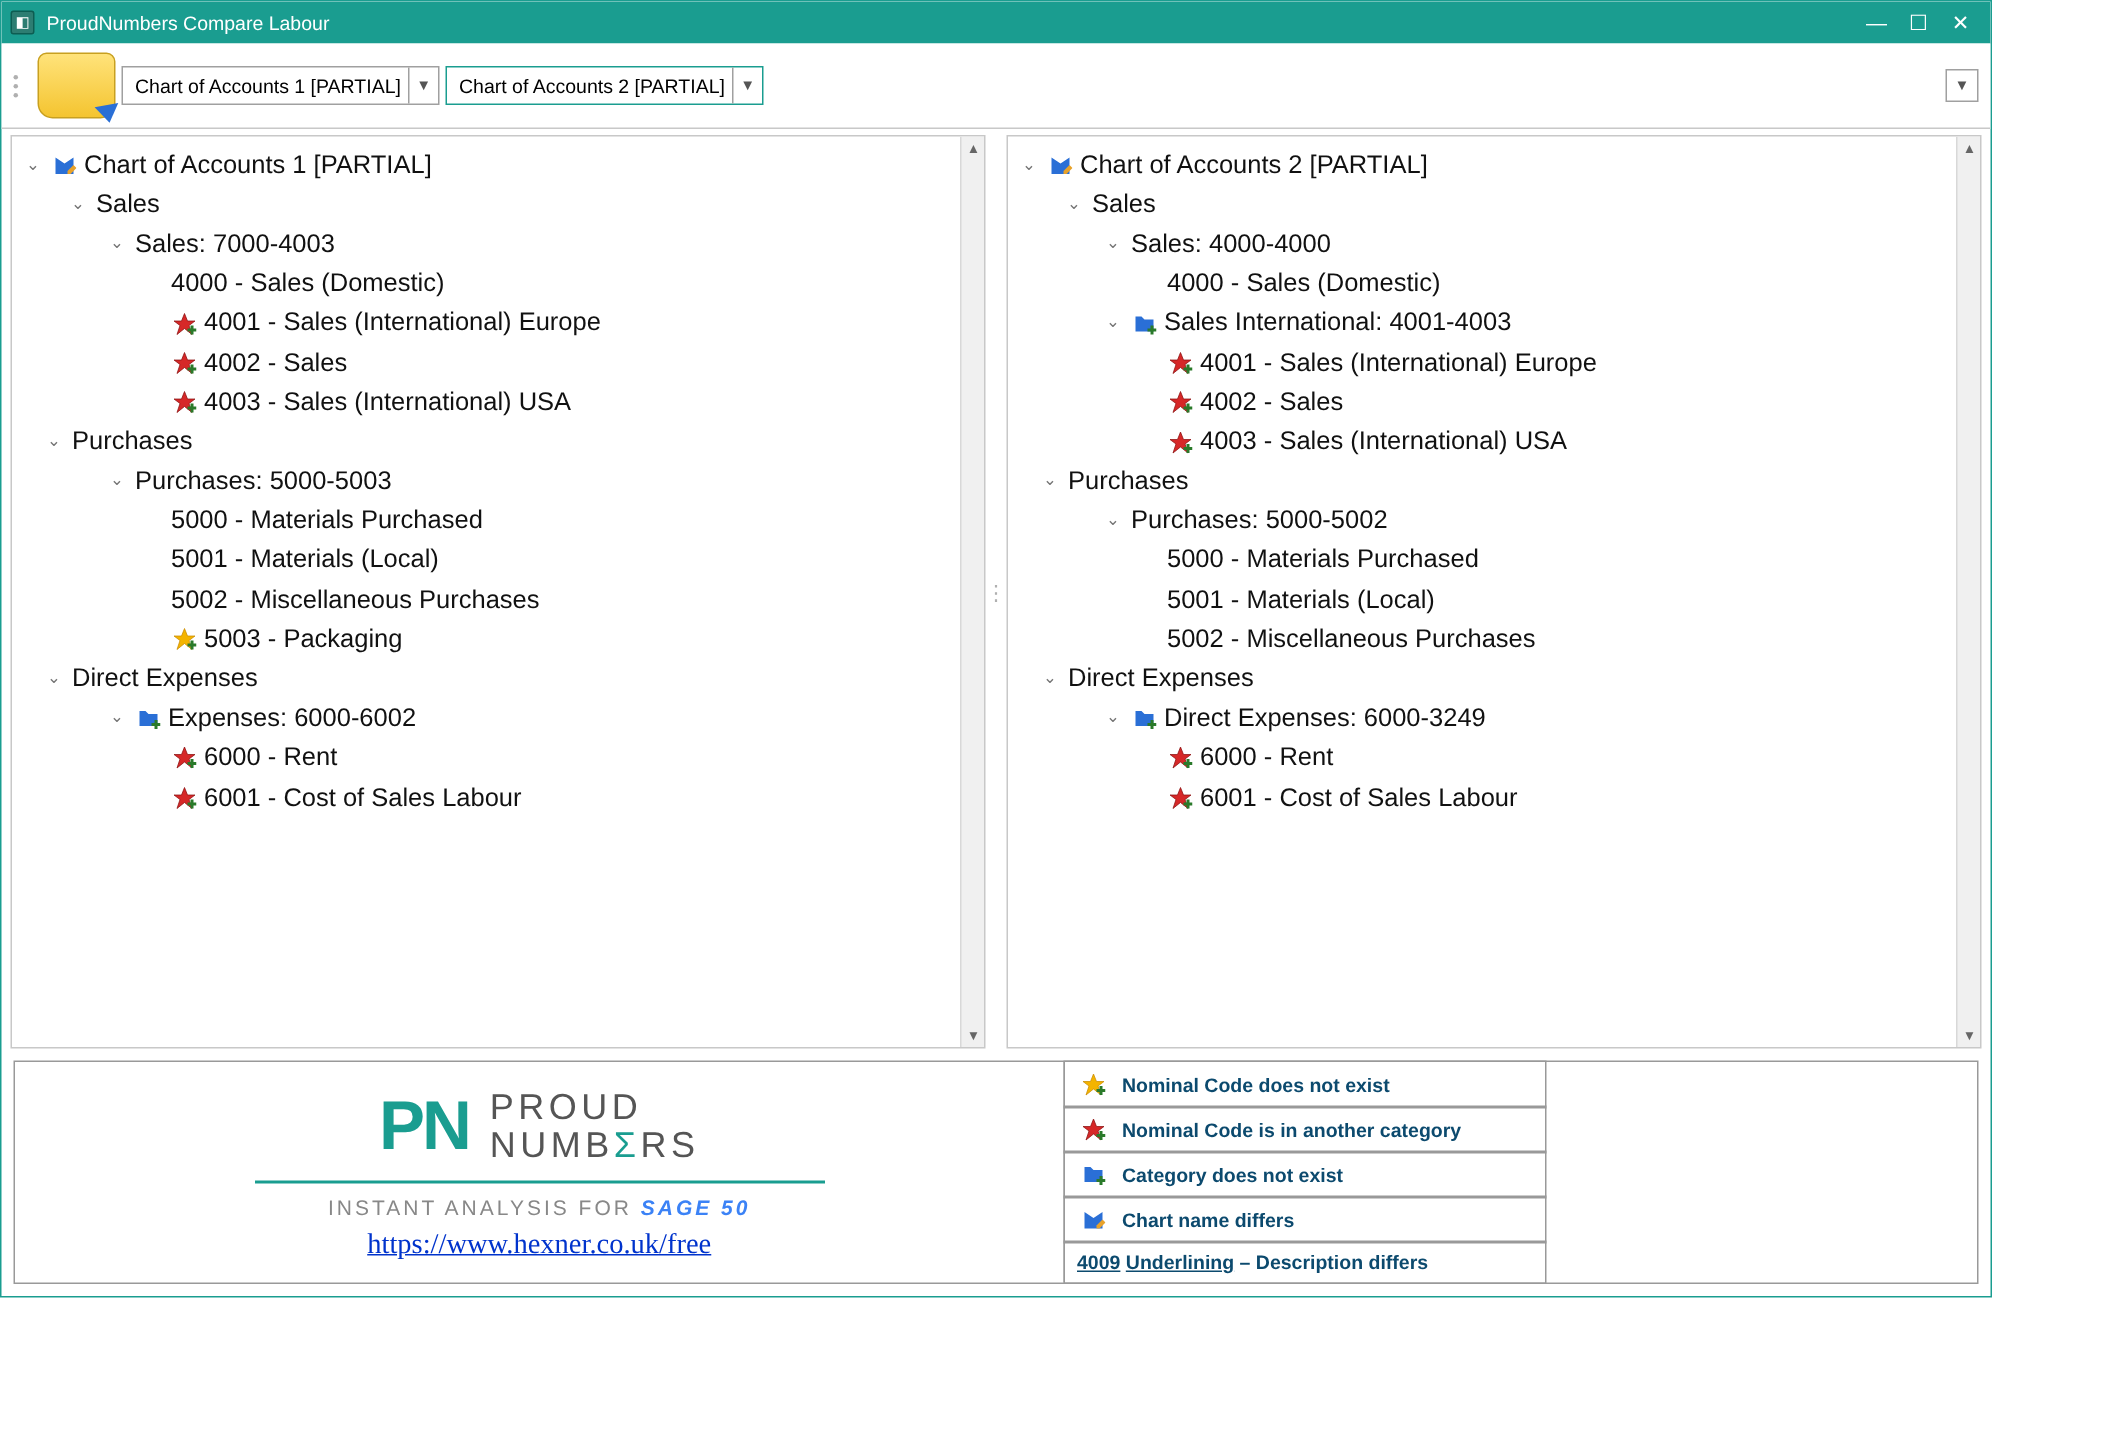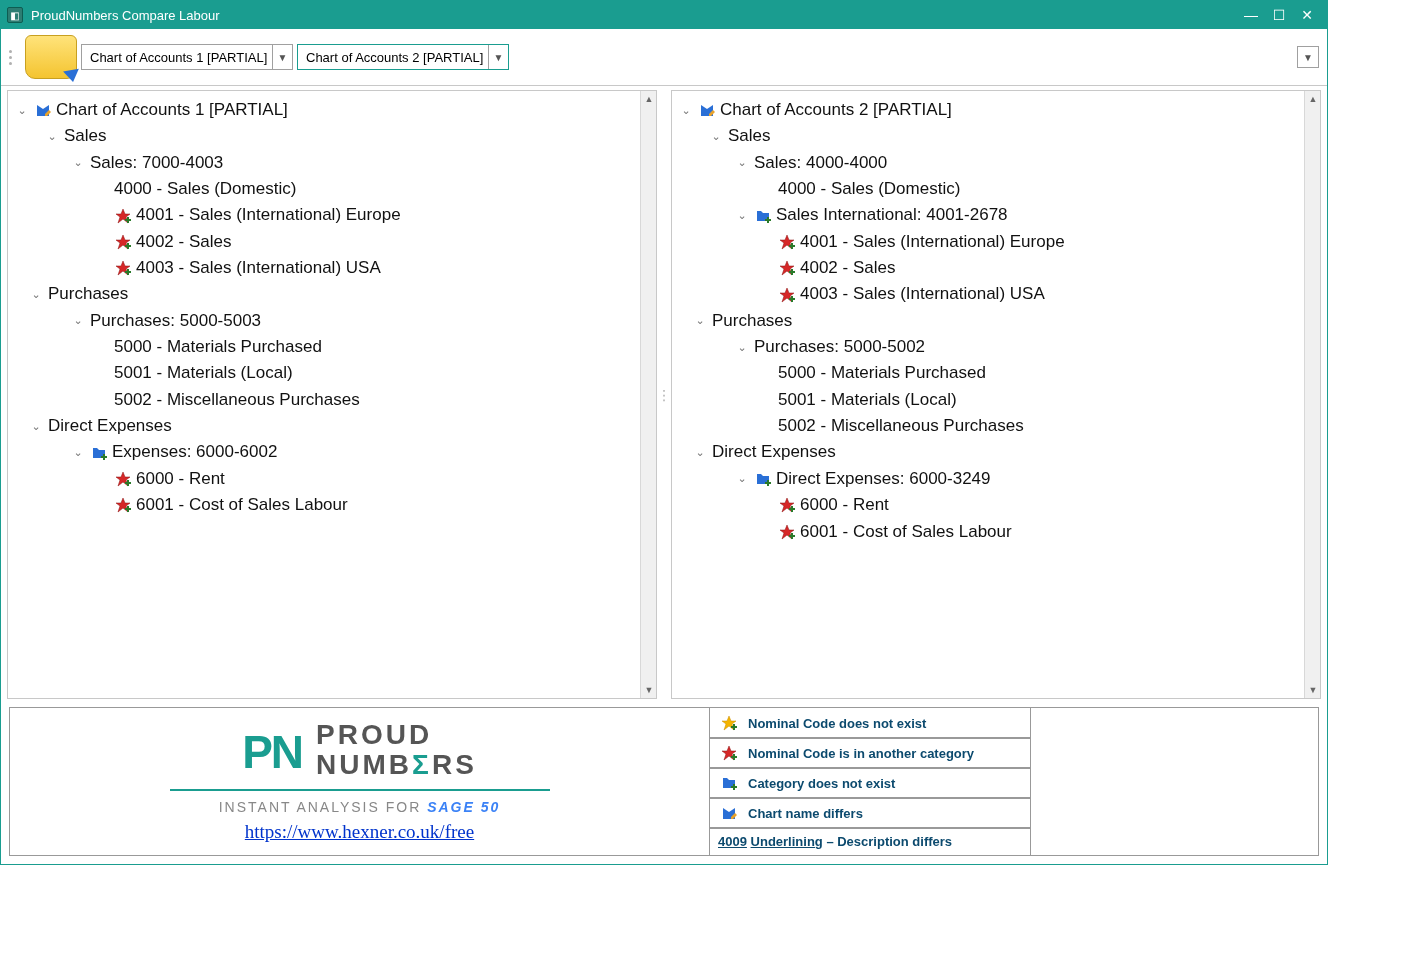--- a/index.html
+++ b/index.html
@@ -131,21 +131,21 @@
 }
 .footer-left{
   flex:0 0 700px;display:flex;flex-direction:column;align-items:center;justify-content:center;
   padding:10px 20px;border-right:1px solid #999;
 }
 .pn-logo{display:flex;align-items:flex-end;gap:14px;color:#5c5c5c;}
 .pn-mark{
   font-size:46px;font-weight:700;color:#1a9d90;letter-spacing:-2px;
   font-family:Arial,sans-serif;
 }
-.pn-word{font-size:28px;letter-spacing:3px;font-weight:700;line-height:1.05;color:#555;}
+.pn-word{font-size:24px;letter-spacing:3px;font-weight:400;line-height:1.05;color:#555;}
 .pn-word .sigma{color:#1a9d90;}
 .pn-rule{width:380px;height:2px;background:#1a9d90;margin:10px 0 8px 0;}
 .pn-tag{font-size:14px;letter-spacing:2px;color:#888;}
 .pn-tag .sage{color:#3b82f6;font-weight:600;font-style:italic;}
 .pn-link{color:#0033cc;text-decoration:underline;font-size:19px;margin-top:6px;font-family:"Times New Roman",serif;}
 
 .legend{flex:0 0 320px;display:flex;flex-direction:column;font-size:13px;}
 .legend .lrow{
   display:flex;align-items:center;gap:8px;border:1px solid #999;margin:-1px;padding:6px 8px;
 }
@@ -277,20 +277,29 @@
         </div>
       <div class="row">
           <span class="ind" style="width:96px"></span>
           <span>5001 - Materials (Local)</span>
         </div>
       <div class="row">
           <span class="ind" style="width:96px"></span>
           <span>5002 - Miscellaneous Purchases</span>
         </div>
       <div class="row">
+          <span class="ind" style="width:96px"></span>
+          <span class="ico">
+            <svg>
+              <use href="#star-plus-y"></use>
+            </svg>
+          </span>
+          <span>5003 - Packaging</span>
+        </div>
+      <div class="row">
           <span class="ind" style="width:10px"></span>
           <span class="chev">⌄</span>
           <span>Direct Expenses</span>
         </div>
       <div class="row">
           <span class="ind" style="width:52px"></span>
           <span class="chev">⌄</span>
           <span class="ico">
             <svg>
               <use href="#folder-plus"></use>
@@ -351,21 +360,21 @@
           <span>4000 - Sales (Domestic)</span>
         </div>
       <div class="row">
           <span class="ind" style="width:52px"></span>
           <span class="chev">⌄</span>
           <span class="ico">
             <svg>
               <use href="#folder-plus"></use>
             </svg>
           </span>
-          <span>Sales International: 4001-2678</span>
+          <span>Sales International: 4001-4003</span>
         </div>
       <div class="row">
           <span class="ind" style="width:96px"></span>
           <span class="ico">
             <svg>
               <use href="#star-plus-r"></use>
             </svg>
           </span>
           <span>4001 - Sales (International) Europe</span>
         </div>

